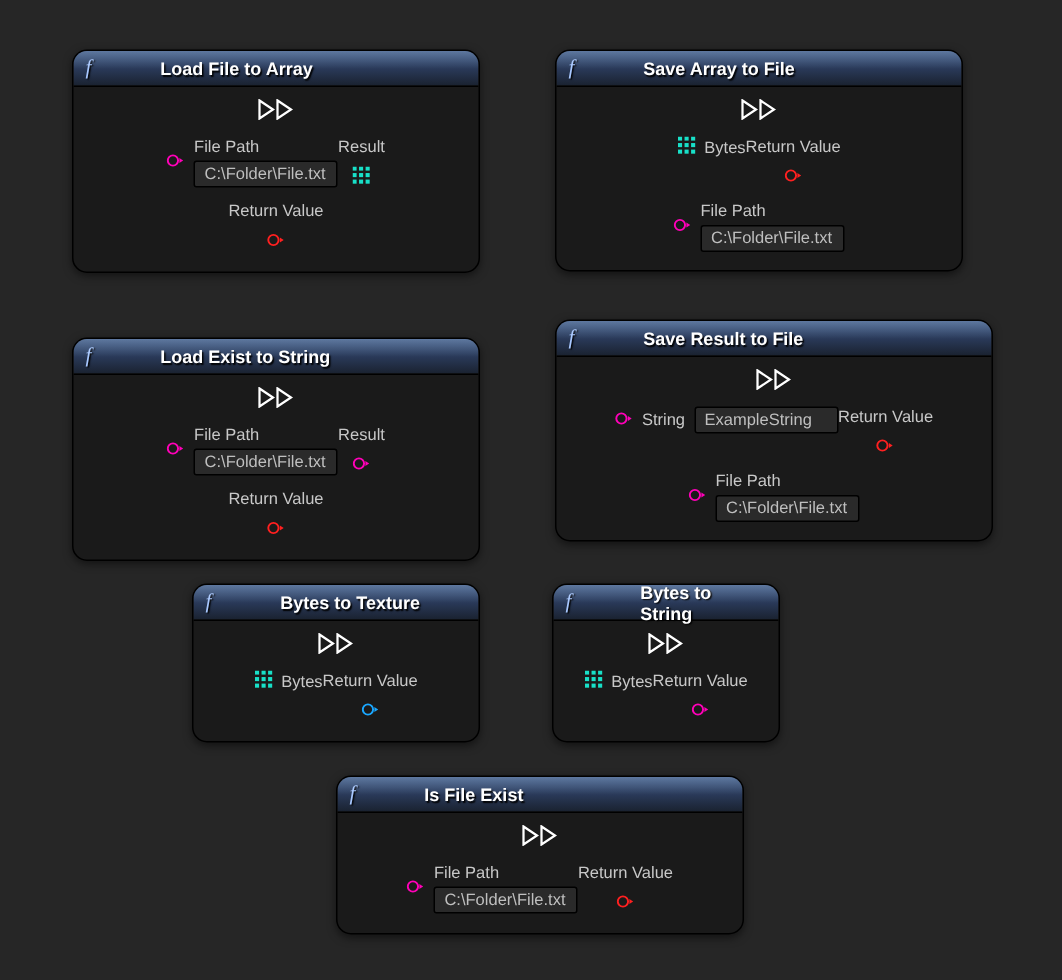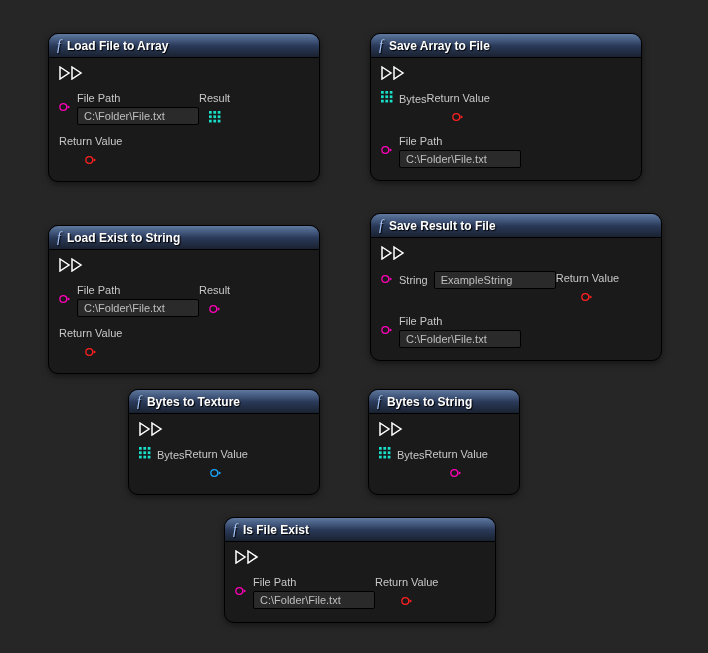--- a/index.html
+++ b/index.html
@@ -45,27 +45,28 @@
     font-size: 14px;
     color: #a8c8ff;
     margin-right: 6px;
     text-shadow: 1px 1px 1px #000;
   }
   .title {
     font-weight: bold;
     color: #ffffff;
     font-size: 12px;
     text-shadow: 1px 1px 1px #000;
+    margin-left: 40px;
   }
   .node-body {
     padding: 8px 10px 12px 10px;
   }
   .row {
     display: flex;
-    justify-content: flex-start;
+    justify-content: center;
     align-items: flex-start;
     margin-bottom: 8px;
   }
   .row:last-child { margin-bottom: 0; }
   .side {
     display: flex;
     align-items: center;
     gap: 6px;
   }
   .side.input { justify-content: flex-start; }
@@ -76,21 +77,21 @@
     gap: 2px;
   }
   .pin-label { color: #c8c8c8; font-size: 11px; line-height: 14px; }
   .text-input {
     background: #2a2a2a;
     border: 1px solid #000;
     border-radius: 2px;
     color: #bfbfbf;
     font-size: 11px;
     padding: 1px 6px;
-    width: 122px;
+    width: 96px;
     height: 18px;
     line-height: 14px;
     font-family: inherit;
   }
   
   .exec-pin {
     width: 12px; height: 14px;
     display: inline-block;
   }
   

